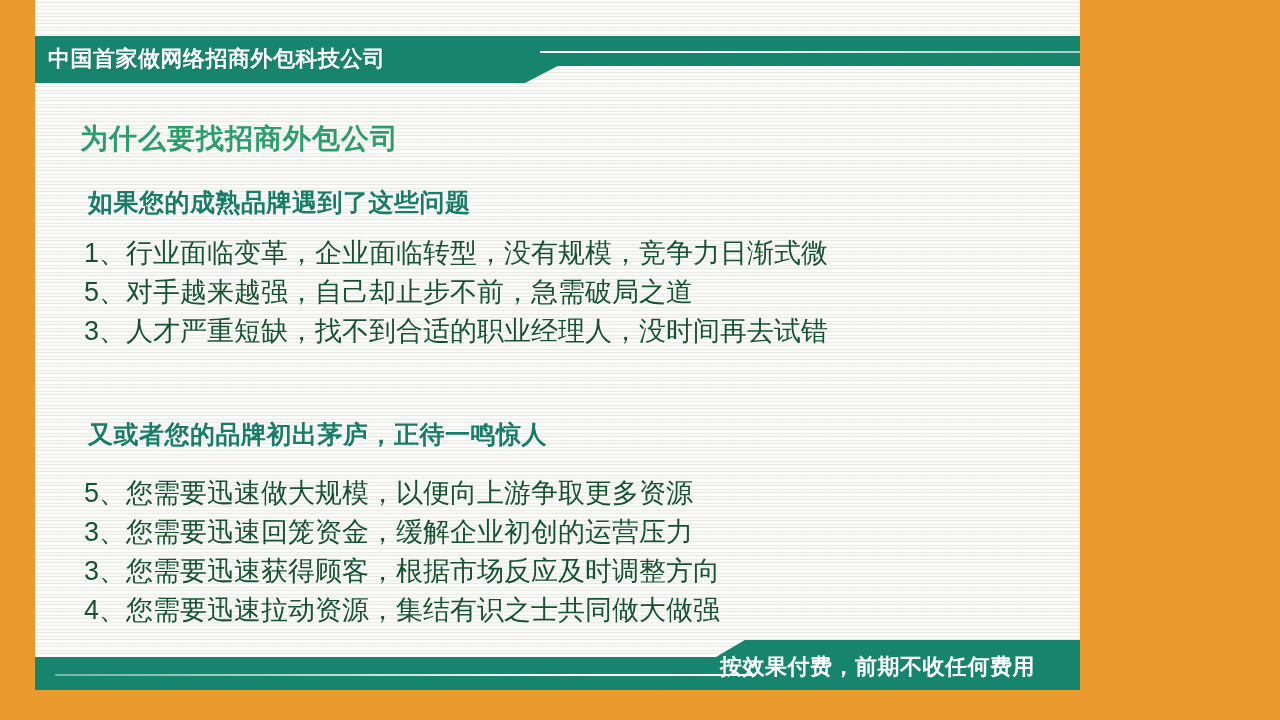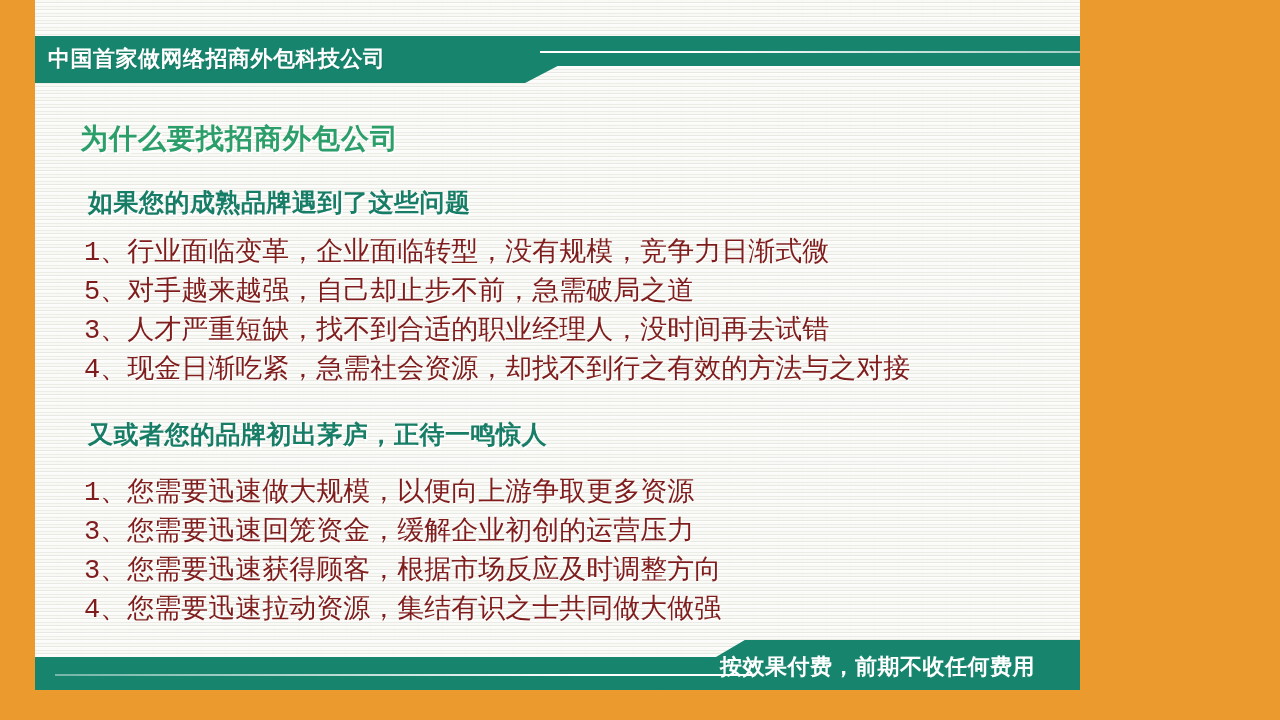--- a/index.html
+++ b/index.html
@@ -124,24 +124,24 @@
     position: absolute;
     left: 84px;
     margin: 0;
     padding: 0;
     list-style: none;
   }
   #list-1 { top: 234px; }
   #list-2 { top: 474px; }
 
   .bullet-item {
-    font-family: Liberation Mono, monospace;
+    font-family: Liberation Sans, sans-serif;
     font-size: 27px;
     font-weight: 400;
-    color: #7f1d1d;
+    color: #14532d;
     line-height: 39px;
     white-space: nowrap;
     text-shadow: 1px 1px 0 rgba(255,255,255,0.85);
   }
 
   
   .footer-strip {
     position: absolute;
     left: 35px;
     top: 657px;
@@ -190,26 +190,25 @@
   <div class="header-rule"></div>
   <div class="header-title">中国首家做网络招商外包科技公司</div>
 
   <div class="main-title">为什么要找招商外包公司</div>
 
   <div class="sub-heading" id="sub-heading-1">如果您的成熟品牌遇到了这些问题</div>
   <ul class="bullet-list" id="list-1">
     <li class="bullet-item">1、行业面临变革，企业面临转型，没有规模，竞争力日渐式微</li>
     <li class="bullet-item">5、对手越来越强，自己却止步不前，急需破局之道</li>
     <li class="bullet-item">3、人才严重短缺，找不到合适的职业经理人，没时间再去试错</li>
-    <li class="bullet-item">4、现金日渐吃紧，急需社会资源，却找不到行之有效的方法与之对接</li>
   </ul>
 
   <div class="sub-heading" id="sub-heading-2">又或者您的品牌初出茅庐，正待一鸣惊人</div>
   <ul class="bullet-list" id="list-2">
-    <li class="bullet-item">1、您需要迅速做大规模，以便向上游争取更多资源</li>
+    <li class="bullet-item">5、您需要迅速做大规模，以便向上游争取更多资源</li>
     <li class="bullet-item">3、您需要迅速回笼资金，缓解企业初创的运营压力</li>
     <li class="bullet-item">3、您需要迅速获得顾客，根据市场反应及时调整方向</li>
     <li class="bullet-item">4、您需要迅速拉动资源，集结有识之士共同做大做强</li>
   </ul>
 
   <div class="footer-strip"></div>
   <div class="footer-block"></div>
   <div class="footer-rule"></div>
   <div class="footer-text">按效果付费，前期不收任何费用</div>
 

